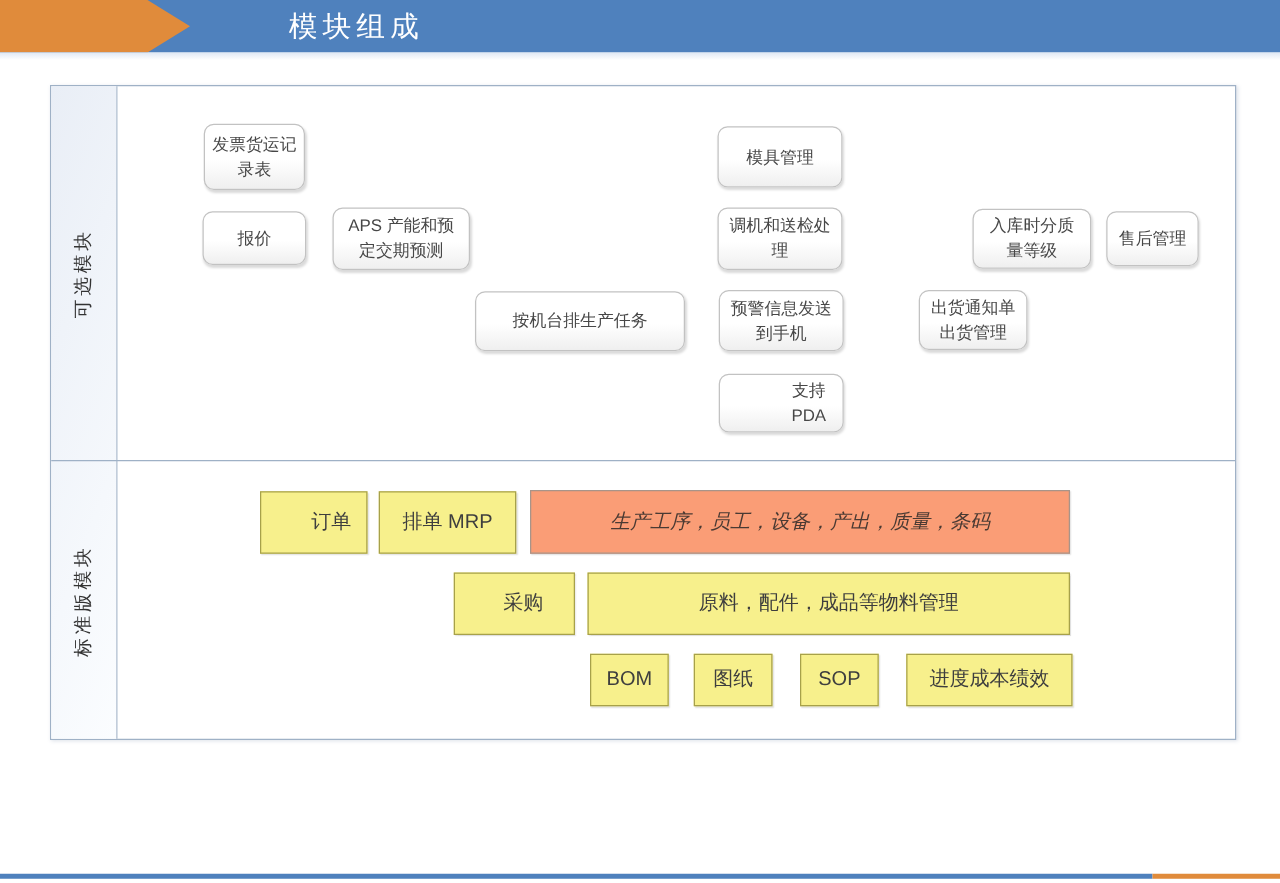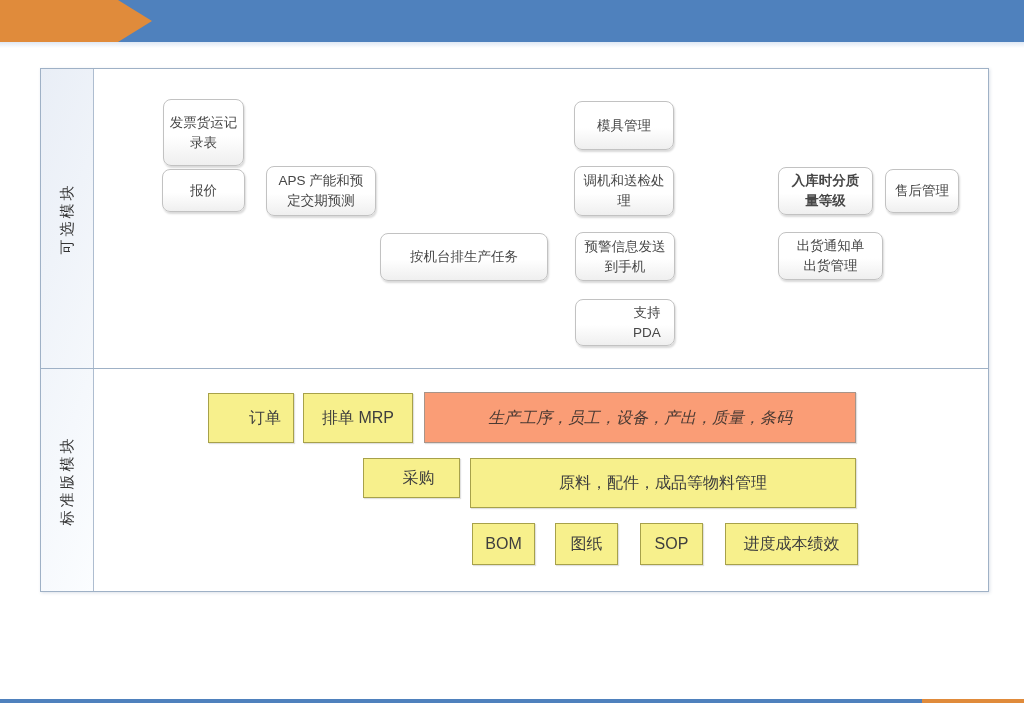--- a/index.html
+++ b/index.html
@@ -41,54 +41,55 @@
   .footer-orange{position:absolute;left:922px;top:699px;width:102px;height:4px;background:#e08b3b;}
 </style>
 </head>
 <body>
 
 <div id="slide">
 
   <div class="header-bar"></div>
   <div class="header-underline"></div>
   <div class="header-arrow"></div>
+  <div class="header-title">模块组成</div>
 
   <div class="frame">
     <div class="label-col"></div>
     <div class="section-divider"></div>
     <div class="label-cell c1">
       <span class="vtext">可选模块</span>
     </div>
     <div class="label-cell c2">
       <span class="vtext">标准版模块</span>
     </div>
   </div>
 
   <div id="nodes">
-      <div class="node gray" style="left: 163px; top: 99px; width: 81px; height: 67px;">发票货运记
+      <div class="node gray" style="left: 163px; top: 99px; width: 81px; height: 53px;">发票货运记
 录表</div>
       <div class="node gray" style="left: 162px; top: 169px; width: 83px; height: 43px;">报价</div>
       <div class="node gray" style="left: 266px; top: 166px; width: 110px; height: 50px;">APS 产能和预
 定交期预测</div>
       <div class="node gray" style="left: 380px; top: 233px; width: 168px; height: 48px;">按机台排生产任务</div>
       <div class="node gray" style="left: 574px; top: 101px; width: 100px; height: 49px;">模具管理</div>
       <div class="node gray" style="left: 574px; top: 166px; width: 100px; height: 50px; text-align: center;">调机和送检处
 理</div>
       <div class="node gray" style="left: 575px; top: 232px; width: 100px; height: 49px;">预警信息发送
 到手机</div>
       <div class="node gray" style="left: 575px; top: 299px; width: 100px; height: 47px; padding-left: 44px;">支持PDA</div>
-      <div class="node gray" style="left: 778px; top: 167px; width: 95px; height: 48px; font-weight: bold;">入库时分质
+      <div class="node gray" style="left: 778px; top: 167px; width: 95px; height: 48px;">入库时分质
 量等级</div>
       <div class="node gray" style="left: 885px; top: 169px; width: 74px; height: 44px;">售后管理</div>
-      <div class="node gray" style="left: 778px; top: 232px; width: 105px; height: 48px;">出货通知单
+      <div class="node gray" style="left: 735px; top: 232px; width: 87px; height: 48px;">出货通知单
 出货管理</div>
       <div class="node yellow" style="left: 208px; top: 393px; width: 86px; height: 50px; padding-left: 28px;">订单</div>
       <div class="node yellow" style="left: 303px; top: 393px; width: 110px; height: 50px;">排单 MRP</div>
       <div class="node orange" style="left: 424px; top: 392px; width: 432px; height: 51px; font-style: italic;">生产工序，员工，设备，产出，质量，条码</div>
-      <div class="node yellow" style="left: 363px; top: 458px; width: 97px; height: 40px; padding-left: 14px;">采购</div>
+      <div class="node yellow" style="left: 363px; top: 458px; width: 97px; height: 50px; padding-left: 14px;">采购</div>
       <div class="node yellow" style="left: 470px; top: 458px; width: 386px; height: 50px;">原料，配件，成品等物料管理</div>
       <div class="node yellow" style="left: 472px; top: 523px; width: 63px; height: 42px;">BOM</div>
       <div class="node yellow" style="left: 555px; top: 523px; width: 63px; height: 42px;">图纸</div>
       <div class="node yellow" style="left: 640px; top: 523px; width: 63px; height: 42px;">SOP</div>
       <div class="node yellow" style="left: 725px; top: 523px; width: 133px; height: 42px;">进度成本绩效</div>
     </div>
 
   <div class="footer-blue"></div>
   <div class="footer-orange"></div>
 

